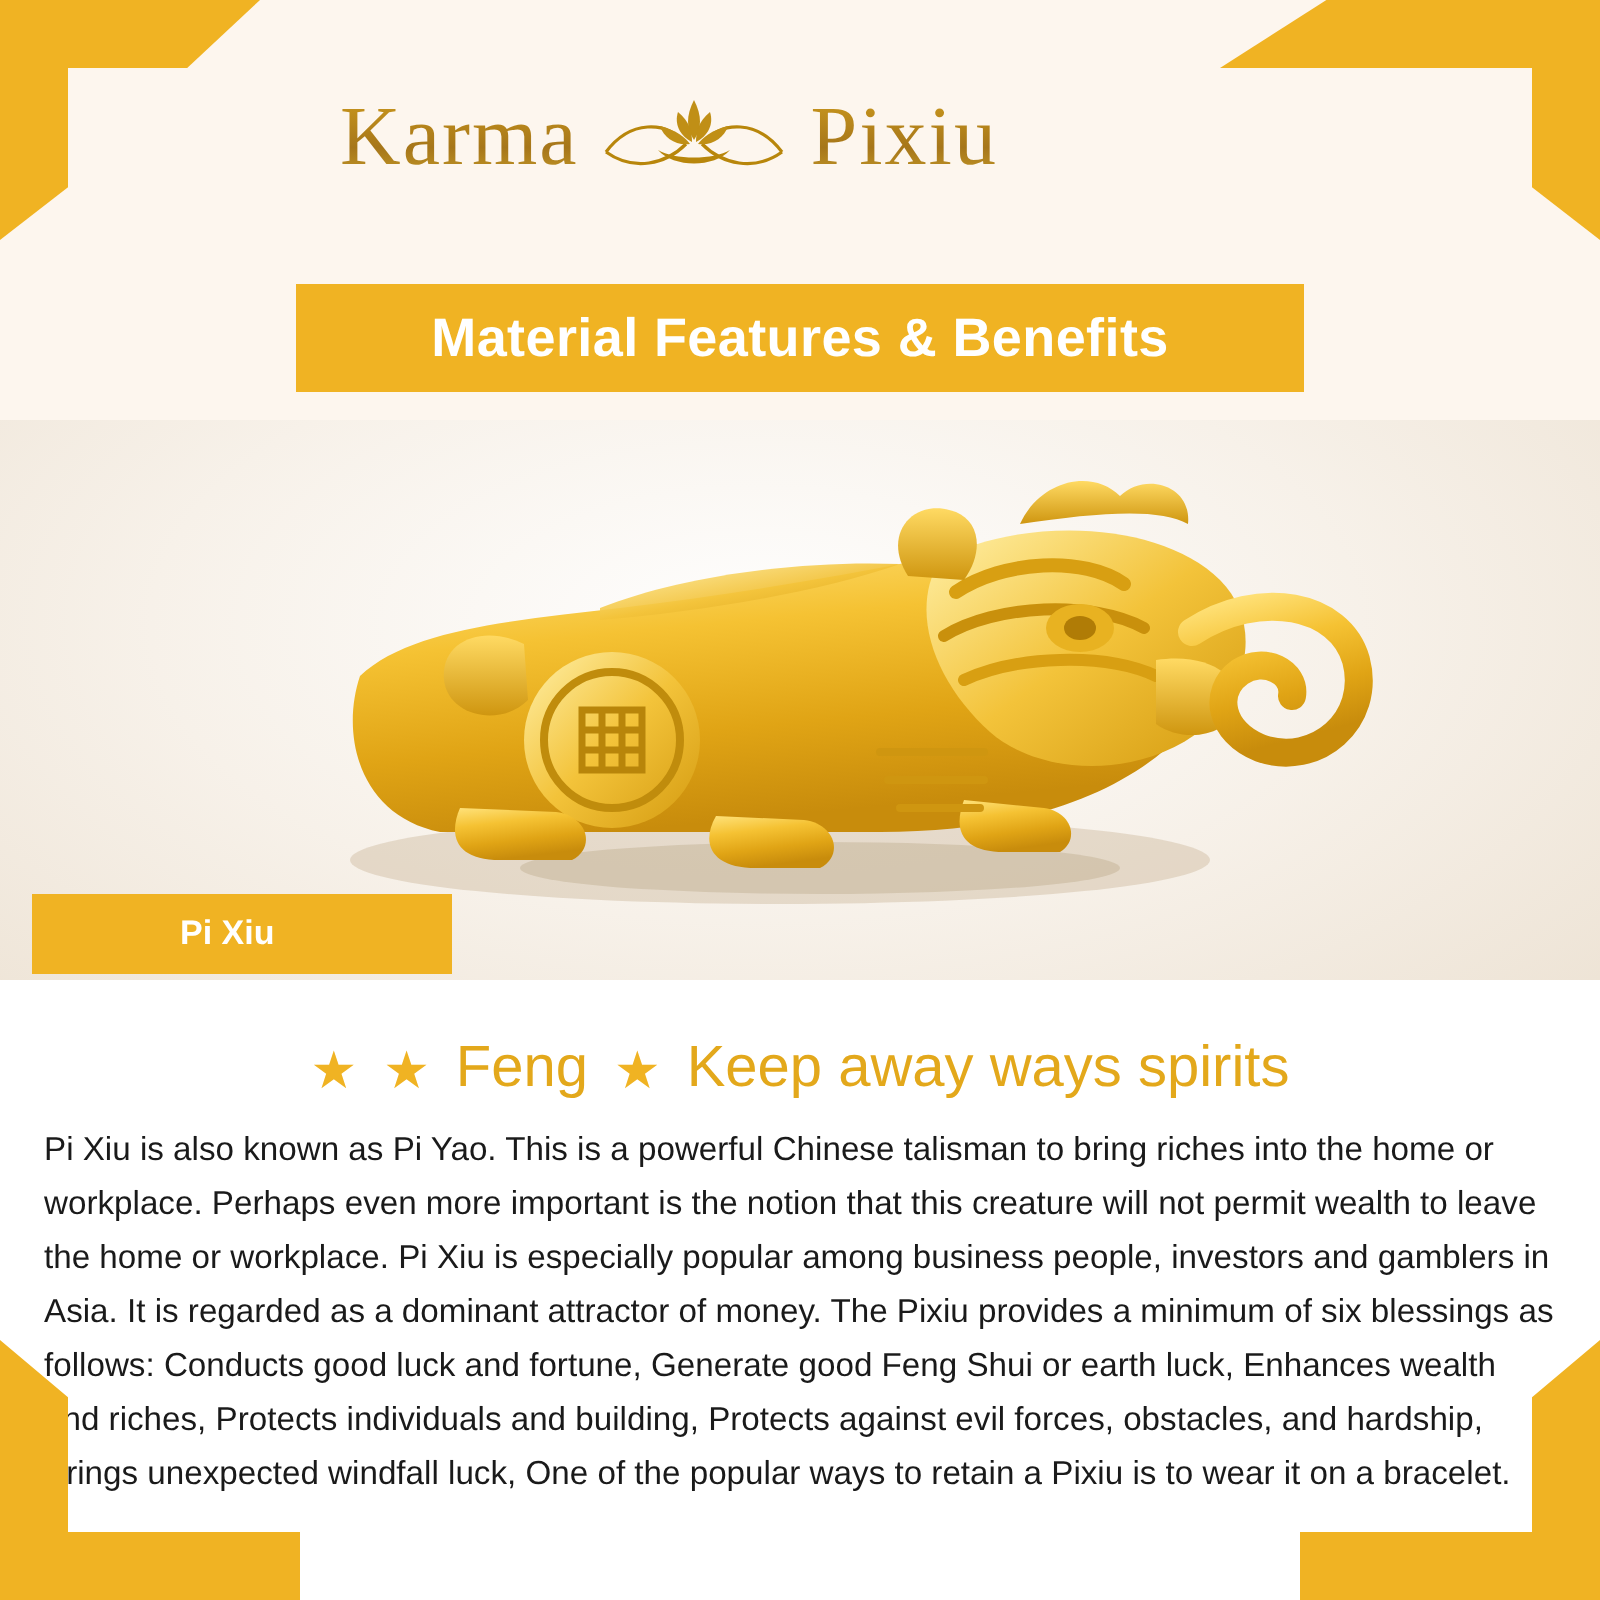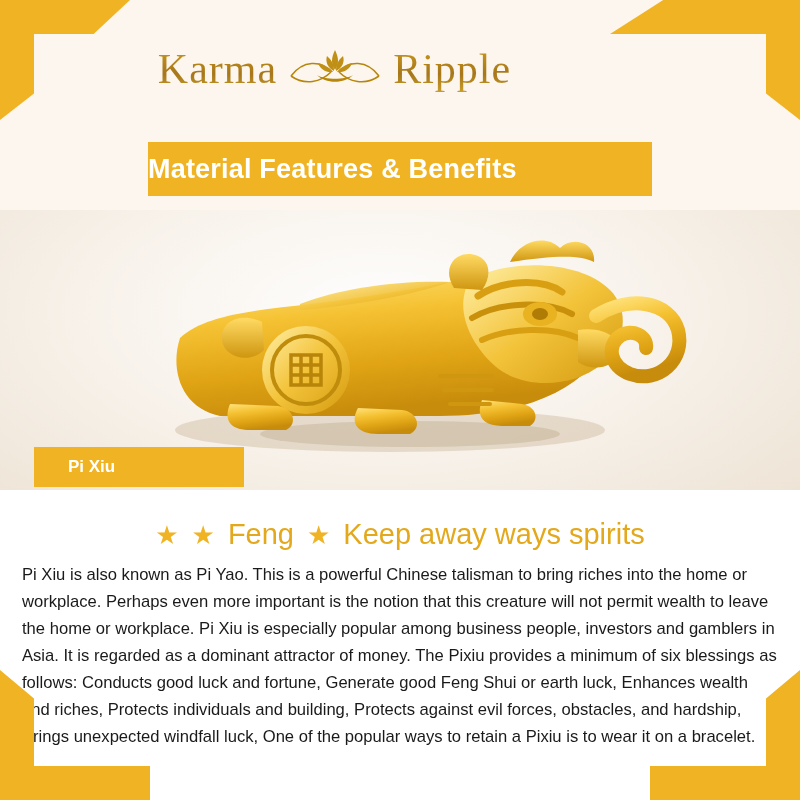--- a/index.html
+++ b/index.html
@@ -113,20 +113,21 @@
   }
   .title-ribbon {
     position: absolute;
     top: 142px;
     left: 148px;
     width: 504px;
     height: 54px;
     background: #f0b323;
     display: flex;
     align-items: center;
+    justify-content: center;
   }
   .title-ribbon span {
     font-family: "Liberation Sans", sans-serif;
     font-weight: bold;
     font-size: 27px;
     color: #ffffff;
     letter-spacing: 0.2px;
   }
 
   
@@ -147,27 +148,27 @@
   .pixiu-wrap {
     position: absolute;
     left: 110px; top: 8px;
     width: 600px; height: 270px;
   }
 
   
   .caption-bar {
     position: absolute;
     top: 447px;
-    left: 34px;
+    left: 16px;
     width: 210px;
     height: 40px;
     background: #f0b323;
     display: flex;
     align-items: center;
-    padding-left: 34px;
+    padding-left: 74px;
     box-sizing: border-box;
   }
   .caption-bar span {
     color: #ffffff;
     font-weight: bold;
     font-size: 17px;
   }
 
   
   .body-zone {
@@ -222,21 +223,21 @@
         <g fill="#c08f16">
           <path d="M48 8 C 52 16, 52 22, 48 28 C 44 22, 44 16, 48 8 Z"></path>
           <path d="M40 14 C 46 19, 47 24, 47 29 C 41 26, 38 20, 40 14 Z"></path>
           <path d="M56 14 C 50 19, 49 24, 49 29 C 55 26, 58 20, 56 14 Z"></path>
           <path d="M31 21 C 39 23, 44 27, 46 30 C 39 31, 33 27, 31 21 Z"></path>
           <path d="M65 21 C 57 23, 52 27, 50 30 C 57 31, 63 27, 65 21 Z"></path>
         </g>
         <path d="M30 33 C 38 42, 58 42, 66 33 C 58 38, 38 38, 30 33 Z" fill="#b8860b"></path>
       </svg>
     </span>
-    <span class="brand-word">Ripple</span>
+    <span class="brand-word">Pixiu</span>
   </div>
 
   <div class="title-zone"></div>
   <div class="title-ribbon">
     <span>Material Features &amp; Benefits</span>
   </div>
 
   <div class="hero">
     <div class="hero-bg-sheen"></div>
     <div class="pixiu-wrap">

